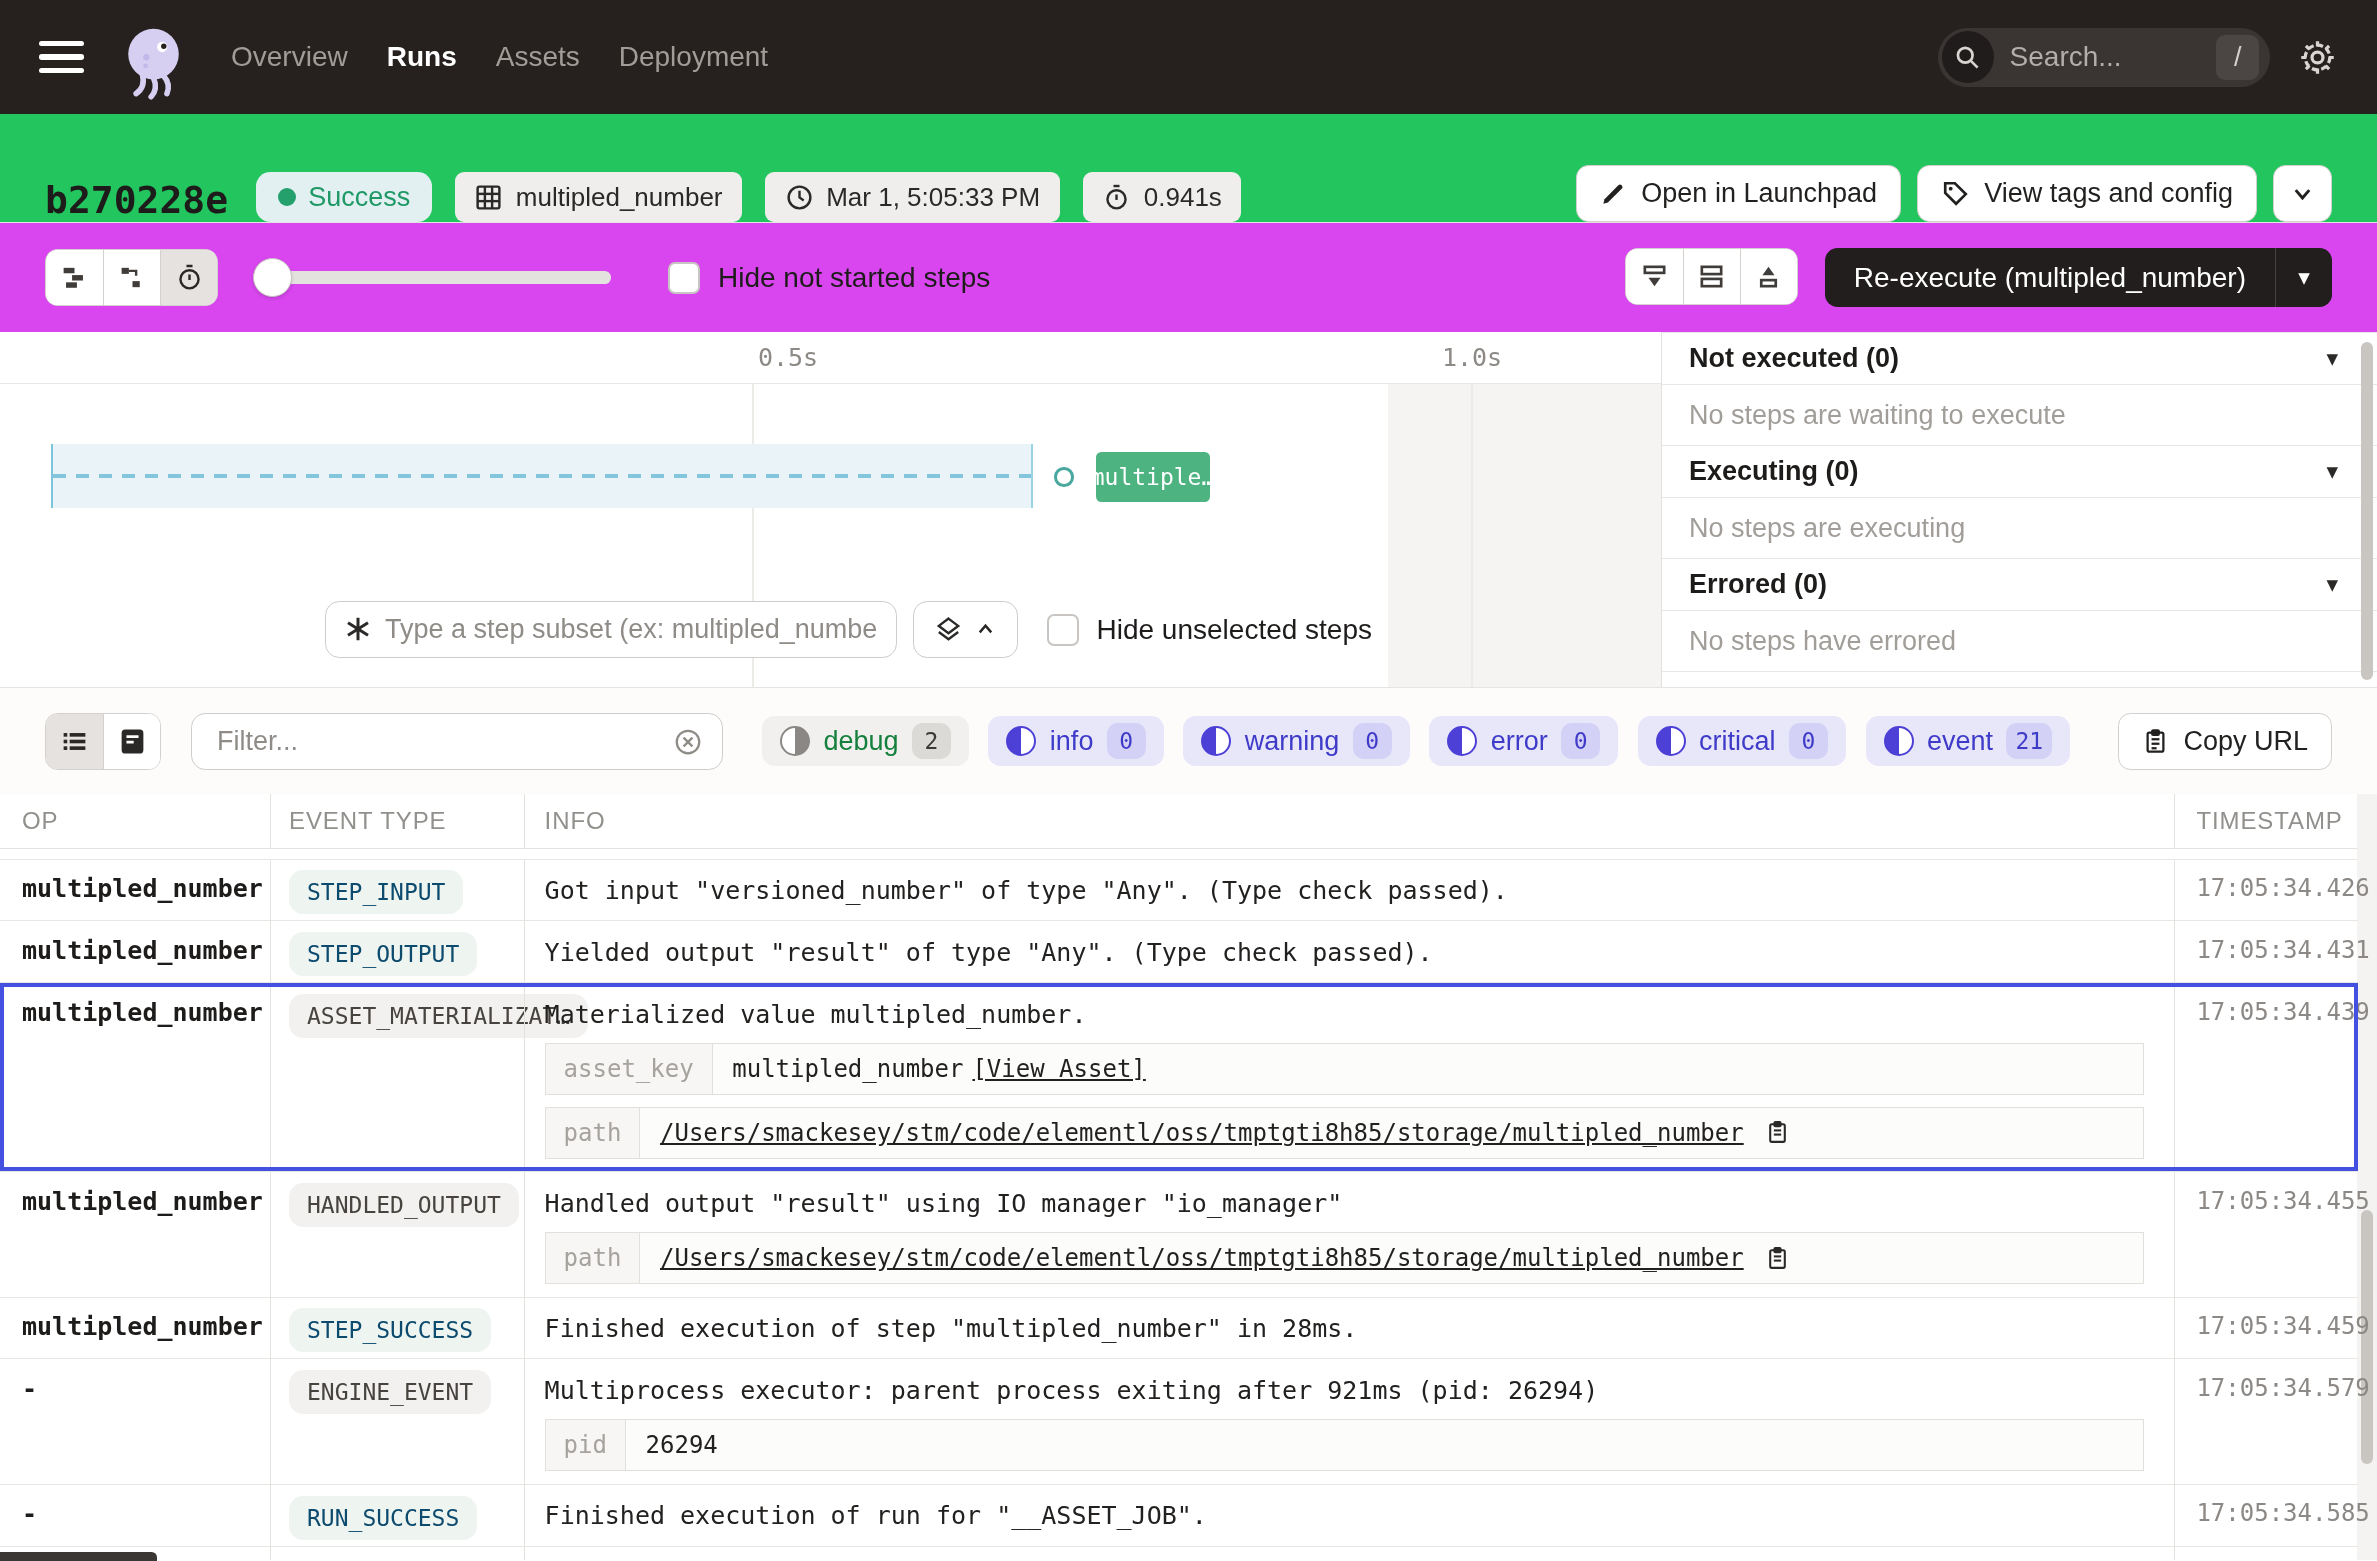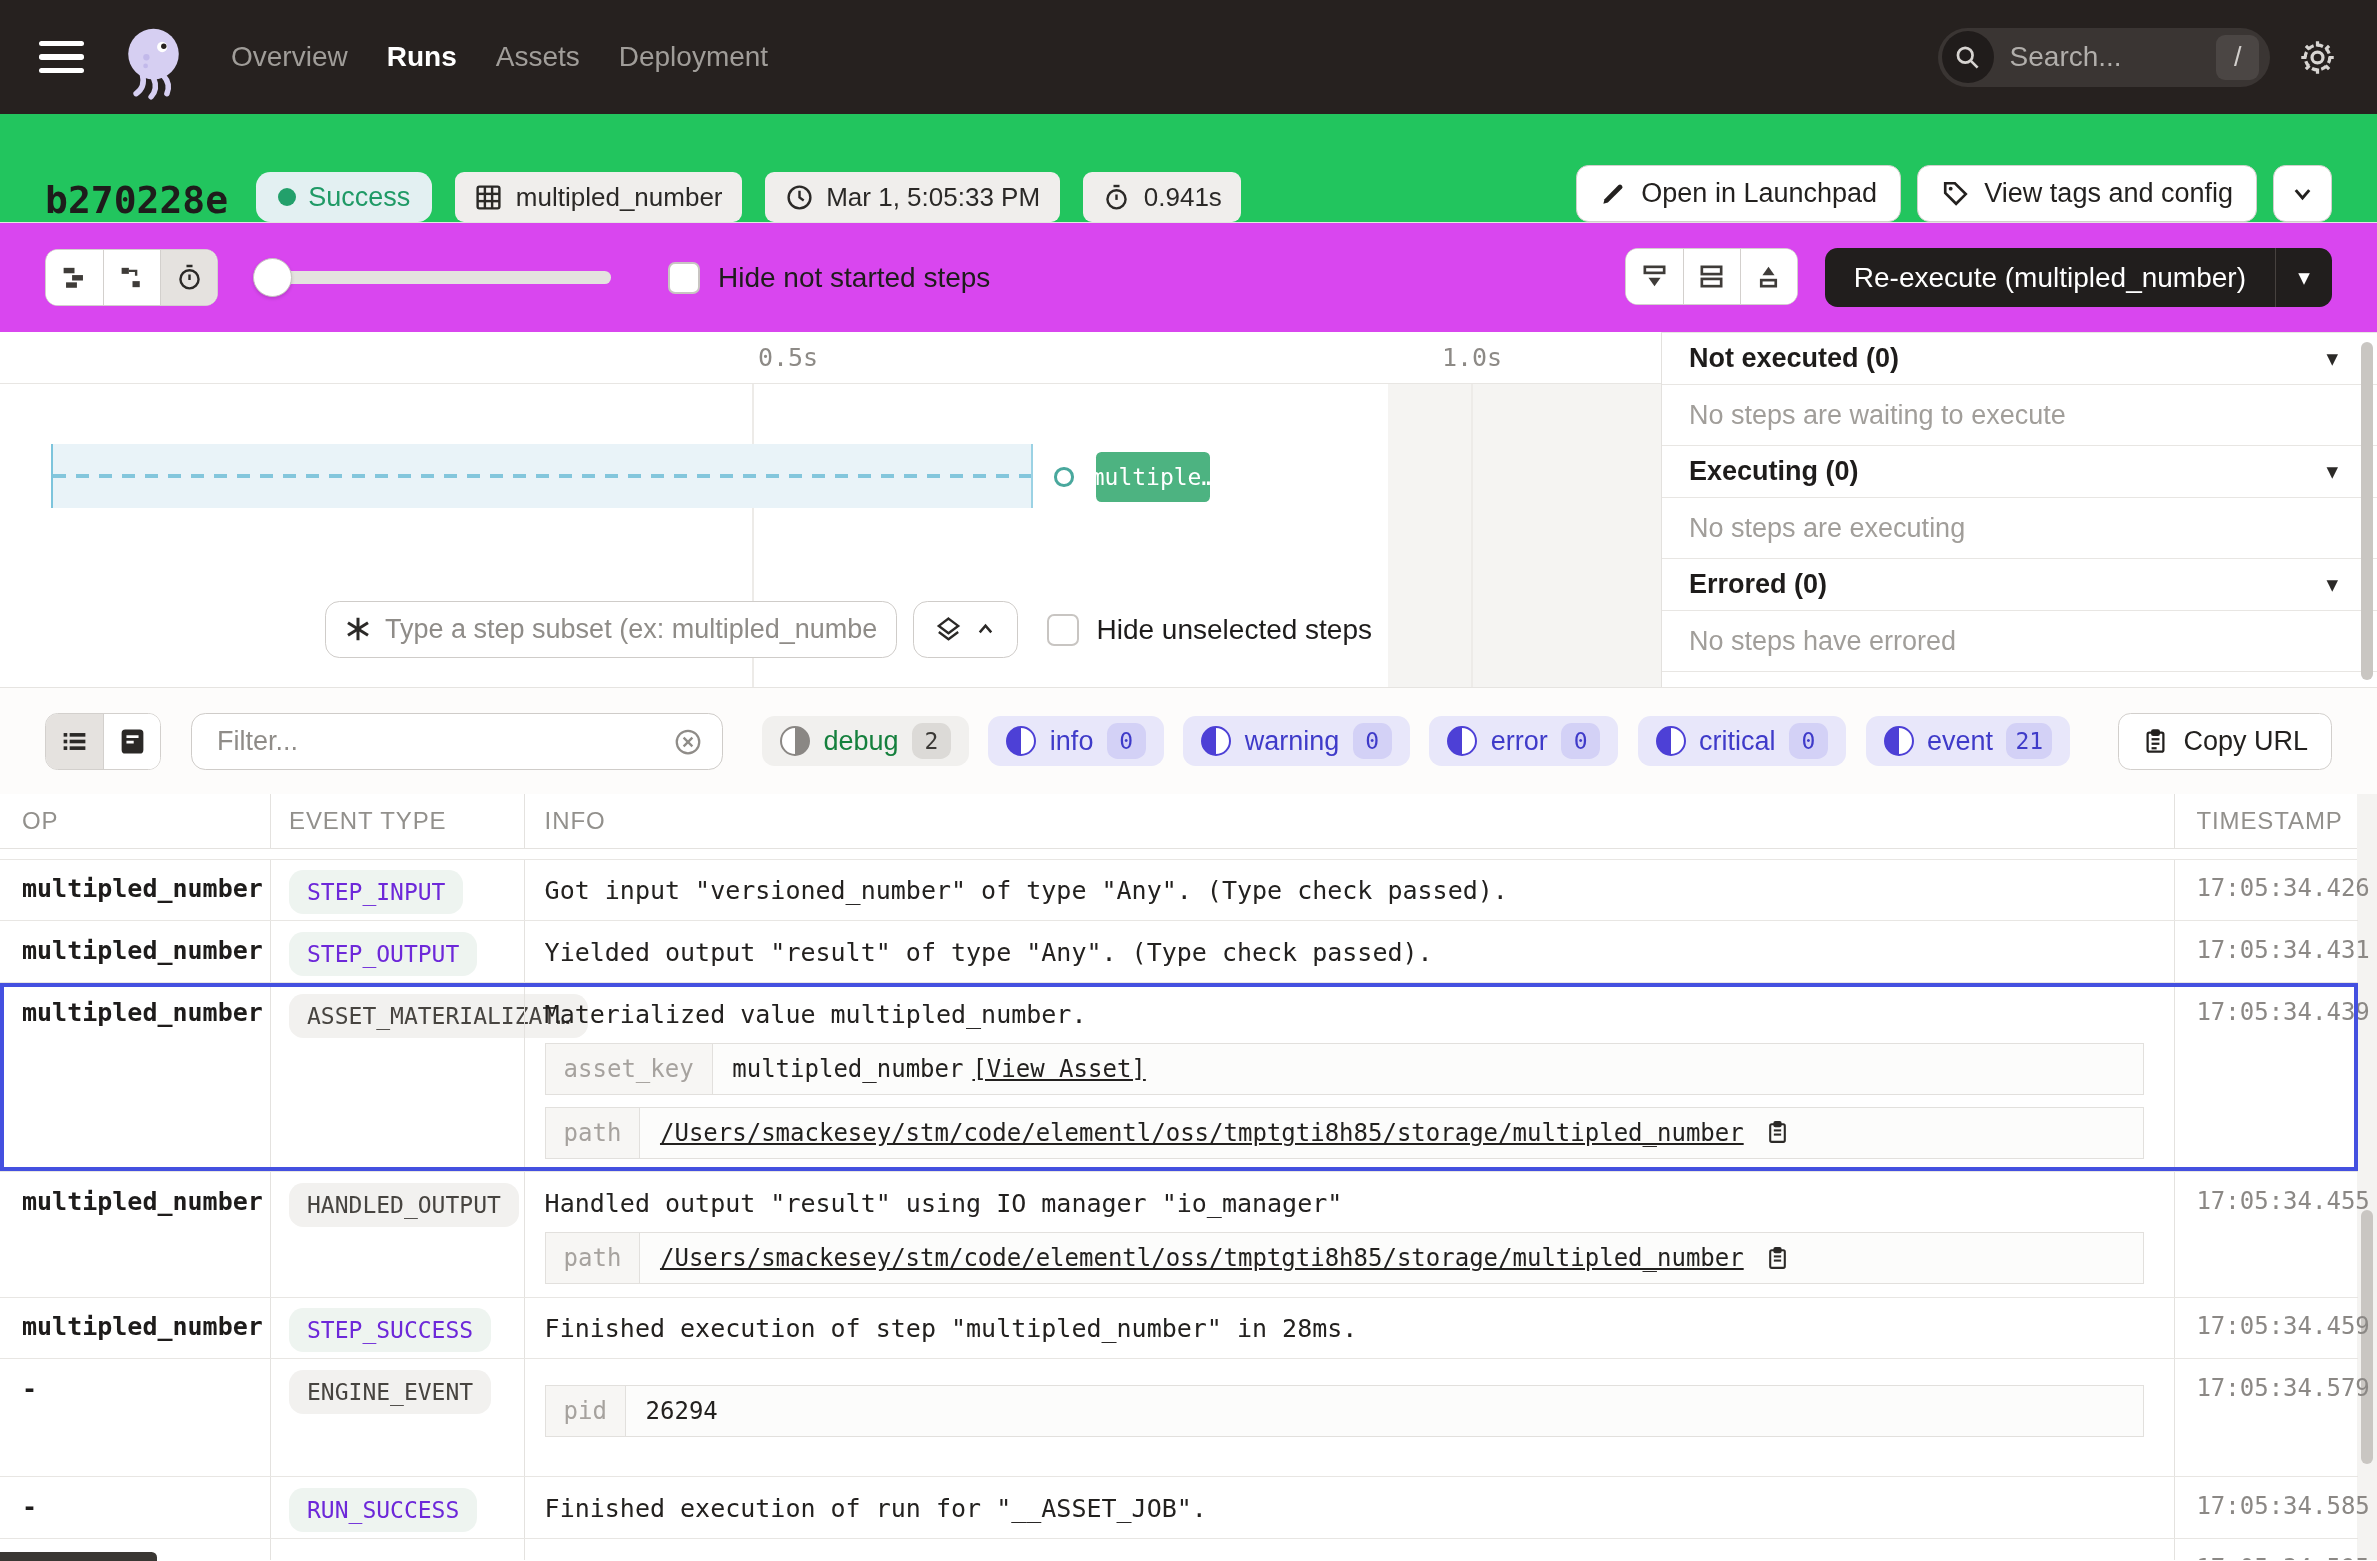--- a/index.html
+++ b/index.html
@@ -113,21 +113,21 @@
   .log-body { height:711px; overflow:hidden; }
   .row-sliver { width:2358px; height:10.7px; border-bottom:1.8px solid #e8e6e3; }
   .log-row { display:grid; grid-template-columns:270px 254px 1650px 184px; width:2358px; border-bottom:1.8px solid #e8e6e3; position:relative; }
   .log-row.highlighted::after { content:""; position:absolute; inset:0; border:4.5px solid #4450e0; pointer-events:none; }
   .cell { padding-top:14.3px; }
   .cell.op { padding-left:22px; font-family:"DejaVu Sans Mono",monospace; font-weight:bold; font-size:25px; color:#1e1c1b; }
   .cell.type { padding-left:18px; border-left:1.8px solid #e4e2df; padding-top:10.7px; }
   .cell.info { padding-left:19.6px; border-left:1.8px solid #e4e2df; padding-bottom:12.5px; }
   .cell.ts { padding-left:21.4px; border-left:1.8px solid #e4e2df; font-family:"DejaVu Sans Mono",monospace; font-size:24px; color:#8b8885; }
   .event-chip { display:inline-block; padding:9px 18px; border-radius:14.3px; font-family:"DejaVu Sans Mono",monospace; font-size:23px; white-space:nowrap; }
-  .event-chip.success { background:#eef4f0; color:#6d28d9; }
+  .event-chip.success { background:#eef4f0; color:#0c4a6e; }
   .event-chip.neutral { background:#f2f1ef; color:#474440; }
   .info-text { font-family:"DejaVu Sans Mono",monospace; font-size:25px; color:#23211f; line-height:34px; }
   .meta-box { width:1599px; height:52px; margin-top:11.6px; border:1.8px solid #e2e0dd; background:#fbfaf9; display:grid; grid-template-columns:auto 1fr; align-items:stretch; }
   .meta-label { display:flex; align-items:center; padding:0 18px; border-right:1.8px solid #e2e0dd; background:#f7f6f4; font-family:"DejaVu Sans Mono",monospace; font-size:24px; color:#a6a29e; }
   .meta-value { display:flex; align-items:center; gap:9px; padding:0 19.6px; font-family:"DejaVu Sans Mono",monospace; font-size:24px; color:#23211f; background:#fcfcfb; white-space:nowrap; overflow:hidden; }
   .meta-link { text-decoration:underline; cursor:pointer; }
   .copy-glyph { margin-left:12.5px; cursor:pointer; flex:none; }
 
   .footer-strip { position:absolute; left:0; bottom:0; width:157px; height:9px; background:#3a3734; border-top-right-radius:5.4px; }
 </style>
@@ -533,20 +533,21 @@
     <div class="cell type"><span class="event-chip success">STEP_SUCCESS</span></div>
     <div class="cell info">
             <div class="info-text">Finished execution of step "multipled_number" in 28ms.</div>
           </div>
     <div class="cell ts">17:05:34.459</div>
   </div>
         <div class="log-row" style="min-height: 118px;">
     <div class="cell op">-</div>
     <div class="cell type"><span class="event-chip neutral">ENGINE_EVENT</span></div>
     <div class="cell info">
+            <div class="info-text">Multiprocess executor: parent process exiting after 921ms (pid: 26294)</div>
             <div class="meta-box">
               <div class="meta-label">pid</div>
               <div class="meta-value">
                 <span>26294</span>
               </div>
             </div>
           </div>
     <div class="cell ts">17:05:34.579</div>
   </div>
         <div class="log-row" style="min-height: 59px;">

